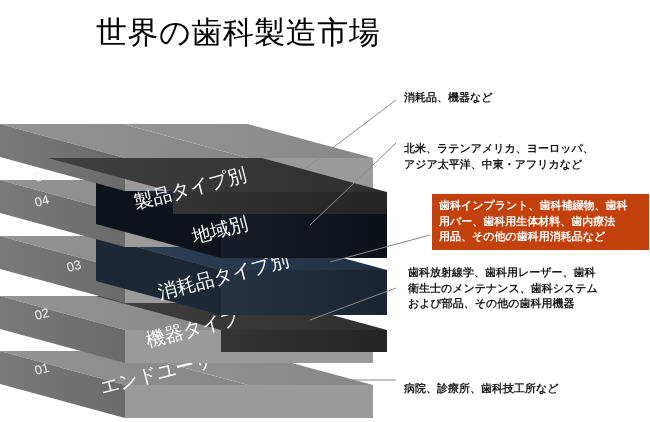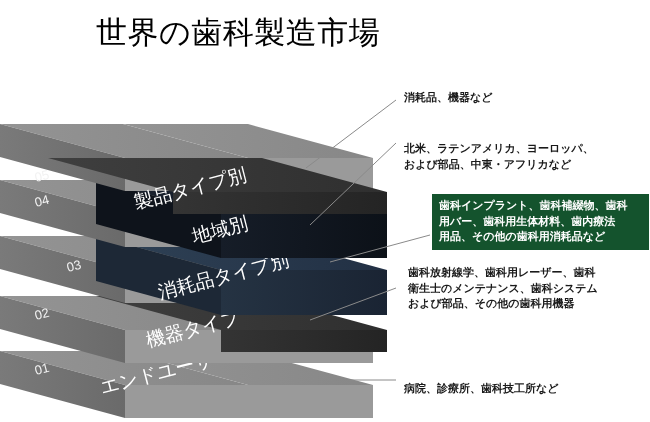--- a/index.html
+++ b/index.html
@@ -64,21 +64,21 @@
   
   .anno {
     position: absolute;
     font-size: 11px;
     font-weight: bold;
     color: #1a1a1a;
     line-height: 1.42;
     white-space: pre-line;
   }
   .anno.boxed {
-    background: #14532d;
+    background: #c2410c;
     color: #ffffff;
     padding: 4px 6px 5px 7px;
   }
 </style>
 </head>
 <body>
 
 <div id="stage">
 
   <div class="title">世界の歯科製造市場</div>
@@ -189,21 +189,21 @@
     <line class="leader" x1="306" y1="168" x2="396" y2="100"></line>
     <line class="leader" x1="310" y1="225" x2="396" y2="143"></line>
     <line class="leader" x1="330" y1="262" x2="430" y2="235"></line>
     <line class="leader" x1="310" y1="320" x2="396" y2="288"></line>
     <line class="leader" x1="350" y1="380" x2="396" y2="380"></line>
   </svg>
 
   <div class="anno" style="left:404px; top:90px;">消耗品、機器など</div>
 
   <div class="anno" style="left:404px; top:141px;">北米、ラテンアメリカ、ヨーロッパ、
-および部品、中東・アフリカなど</div>
+アジア太平洋、中東・アフリカなど</div>
 
   <div class="anno boxed" style="left:432px; top:194px; width:204px;">歯科インプラント、歯科補綴物、歯科
 用バー、歯科用生体材料、歯内療法
 用品、その他の歯科用消耗品など</div>
 
   <div class="anno" style="left:408px; top:265px;">歯科放射線学、歯科用レーザー、歯科
 衛生士のメンテナンス、歯科システム
 および部品、その他の歯科用機器</div>
 
   <div class="anno" style="left:404px; top:373px;margin-top:8px;">病院、診療所、歯科技工所など</div>

